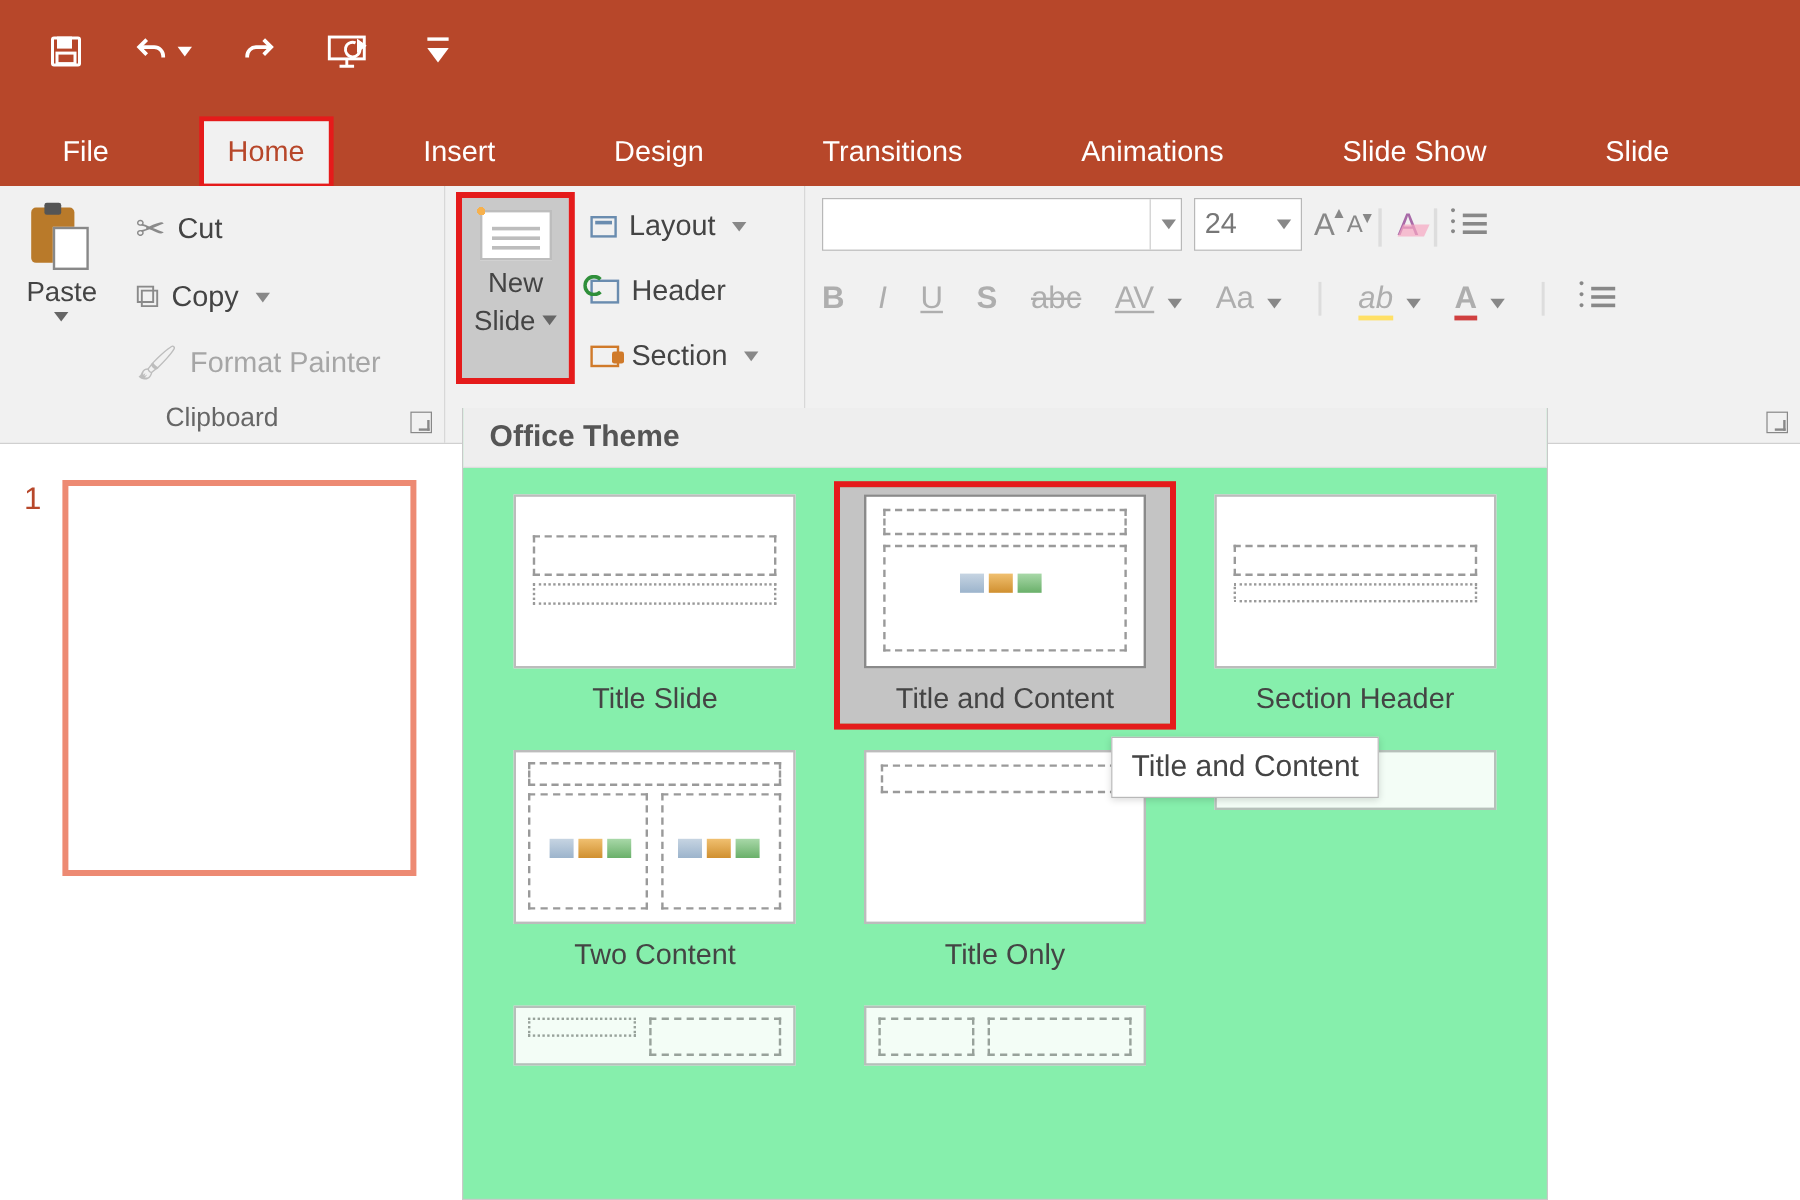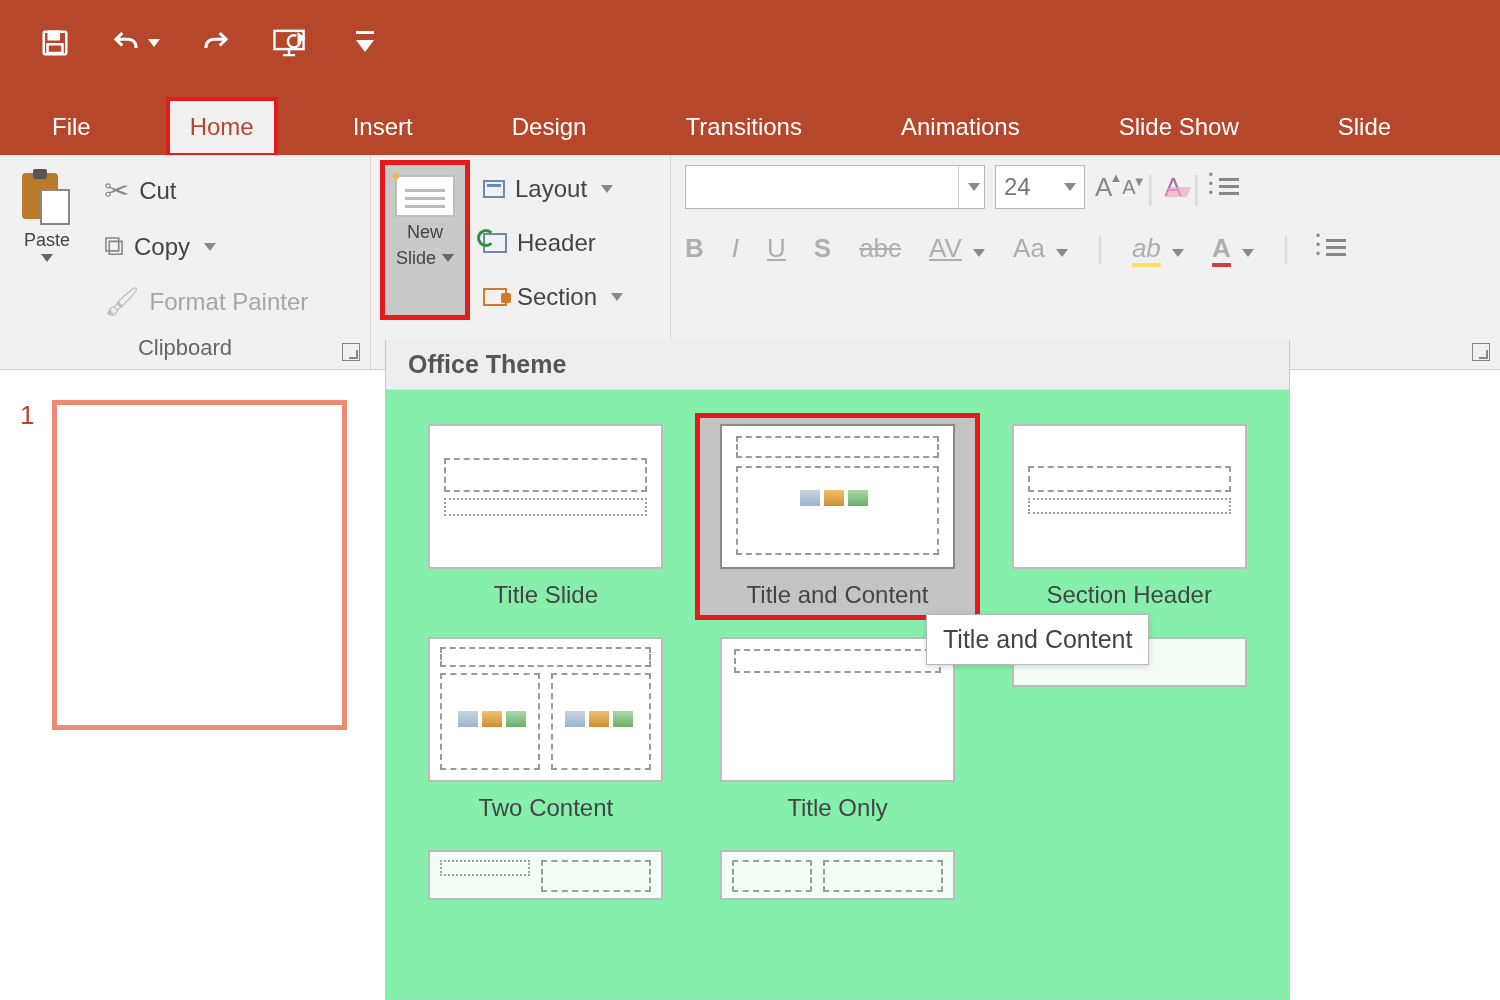--- a/index.html
+++ b/index.html
@@ -15,21 +15,21 @@
   .tab { color:#fff; font-size:24px; padding:14px 22px 14px 22px; cursor:pointer; }
   .tab.active { background:#f1f1f1; color:#b7472a; outline:4px solid #e51b1b; outline-offset:-2px;}
   
   
   .ribbon { height:215px; background:#f1f1f1; border-bottom:1px solid #d0d0d0; display:flex; position:relative;}
   .ribbon-group { display:flex; flex-direction:column; padding:10px 14px 4px 14px; position:relative;}
   .group-sep { border-left:1px solid #d8d8d8; }
   .group-label { text-align:center; color:#666; font-size:22px; margin-top:auto; padding-bottom:4px;}
   .dialog-launcher { position:absolute; right:10px; bottom:8px; width:18px;height:18px;border:1px solid #888; }
   .dialog-launcher::after{content:""; position:absolute; right:1px; bottom:1px; width:7px;height:7px;border-right:2px solid #888;border-bottom:2px solid #888;}
-  .vbtn { display:flex; flex-direction:column; align-items:center; justify-content:flex-start; gap:5px; padding:4px 8px; font-size:18px; color:#444;}
+  .vbtn { display:flex; flex-direction:column; align-items:center; justify-content:flex-start; gap:5px; padding:4px 8px; font-size:23px; color:#444;}
   .vbtn .caret-sm {width:0;height:0;border-left:6px solid transparent;border-right:6px solid transparent;border-top:8px solid #666;display:inline-block;margin-top:-2px;}
   .hbtn { display:flex; align-items:center; gap:10px; font-size:24px; color:#444; padding:4px 6px;}
   .hbtn.disabled{color:#a6a6a6;}
   .caret-sm-dk{width:0;height:0;border-left:6px solid transparent;border-right:6px solid transparent;border-top:8px solid #888;display:inline-block;margin-left:4px;}
 
   
   .ico-paste{width:50px;height:56px;position:relative;}
   .ico-paste .board{position:absolute;left:0;top:4px;width:36px;height:46px;background:#b97a2a;border-radius:4px;}
   .ico-paste .clip{position:absolute;left:11px;top:0;width:14px;height:10px;background:#555;border-radius:2px;}
   .ico-paste .sheet{position:absolute;left:18px;top:20px;width:30px;height:36px;background:#fff;border:2px solid #888;}
@@ -69,21 +69,21 @@
 
   
   .workspace{display:flex;height:630px;}
   .slidepanel{width:380px;background:#fff;padding:30px 10px 0 20px;display:flex;align-items:flex-start;gap:18px;}
   .slidenum{font-size:26px;color:#b7472a;}
   .thumb{width:295px;height:330px;border:5px solid #ed8a73;background:#fff;}
   
   
   .gallery{position:absolute;left:385px;top:340px;right:210px;bottom:0;background:#86efac;border:1px solid #c9c9c9;border-top:none;}
   .gallery-header{background:#eee;padding:10px 22px;font-size:25px;color:#555;font-weight:600;border-bottom:1px solid #ddd;}
-  .gallery-grid{display:grid;grid-template-columns:repeat(3,1fr);gap:28px 28px;padding:34px 28px;}
+  .gallery-grid{display:grid;grid-template-columns:repeat(3,1fr);gap:28px 28px;padding:22px 28px;}
   .gitem{display:flex;flex-direction:column;align-items:center;gap:12px;}
   .gitem .prev{width:235px;height:145px;background:#fff;border:2px solid #bcbcbc;position:relative;}
   .gitem.selected{outline:5px solid #e51b1b;background:#c4c4c4;padding:6px;margin:-6px;}
   .gitem.selected .prev{border-color:#8a8a8a;}
   .gitem .lbl{font-size:24px;color:#444;}
   
   
   .ph{position:absolute;border:2px dashed #9a9a9a;}
   .content-ico{position:absolute;display:flex;gap:4px;}
   .ci{width:20px;height:16px;}

